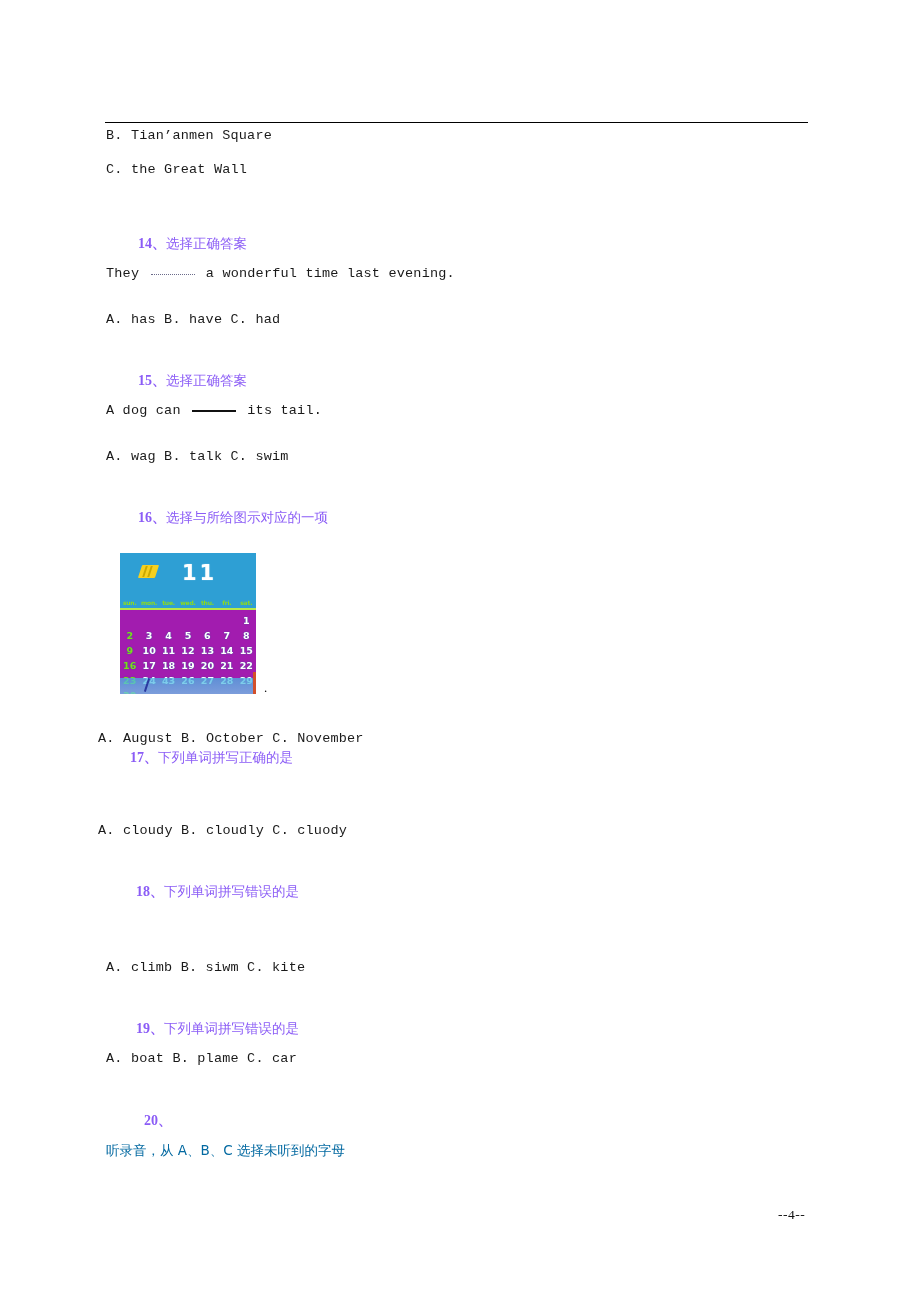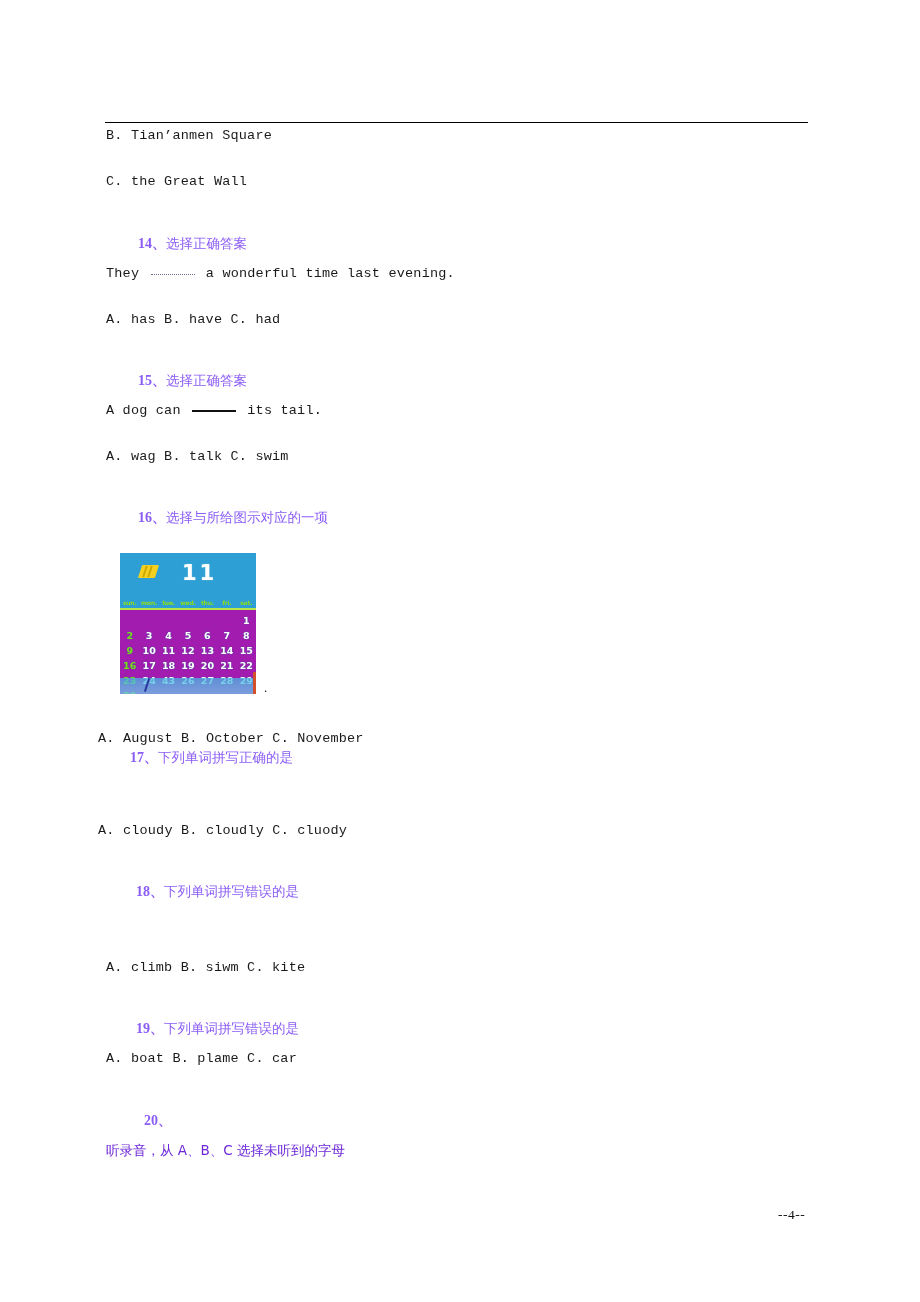--- a/index.html
+++ b/index.html
@@ -87,21 +87,21 @@
     margin-top: 15px;
   }
   .qnum {
     font-family: "Liberation Serif", serif;
     font-weight: bold;
     font-size: 14px;
   }
   .cn {
     font-family: "DejaVu Sans", sans-serif;
     font-size: 13.5px;
-    color: #6d28d9;
+    color: #0369a1;
   }
 
   
   .blank-dotted {
     display: inline-block;
     width: 44px;
     height: 1px;
     border-bottom: 1.2px dotted #6b6b8a;
     vertical-align: 2px;
     margin: 0 3px;
@@ -260,21 +260,21 @@
 <body>
 
 <div id="header-block">
 
 
   <div id="header-rule"></div>
 </div>
 
 <div class="doc-line en" style="left:106px; top:128px;">B.  Tian’anmen Square</div>
 
-<div class="doc-line en" style="left:106px; top:174px;">C.  the Great Wall</div>
+<div class="doc-line en" style="left:106px; top:162px;">C.  the Great Wall</div>
 
 <div class="doc-line qhead" style="left:138px; top:220px;">
   <span class="qnum">14、</span><span>选择正确答案</span>
 </div>
 
 <div class="doc-line en" style="left:106px; top:266px;">
   <span>They </span><span class="blank-dotted"></span><span> a wonderful time last evening.</span>
 </div>
 
 <div class="doc-line en" style="left:106px; top:312px;">A.  has B.  have C.  had</div>

